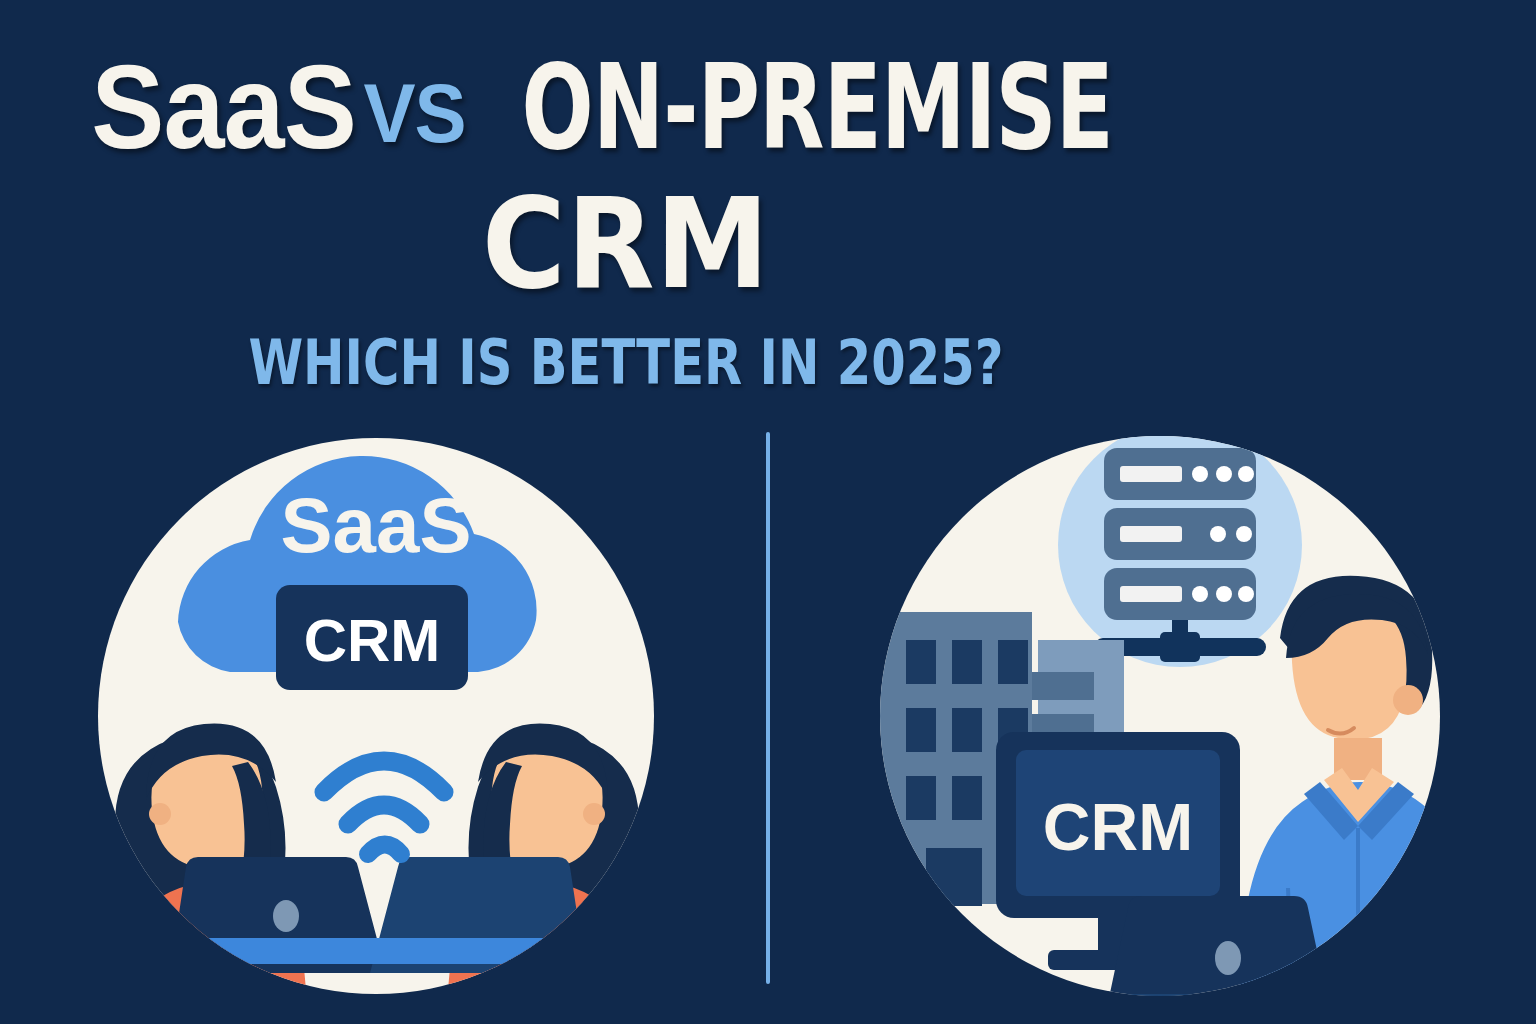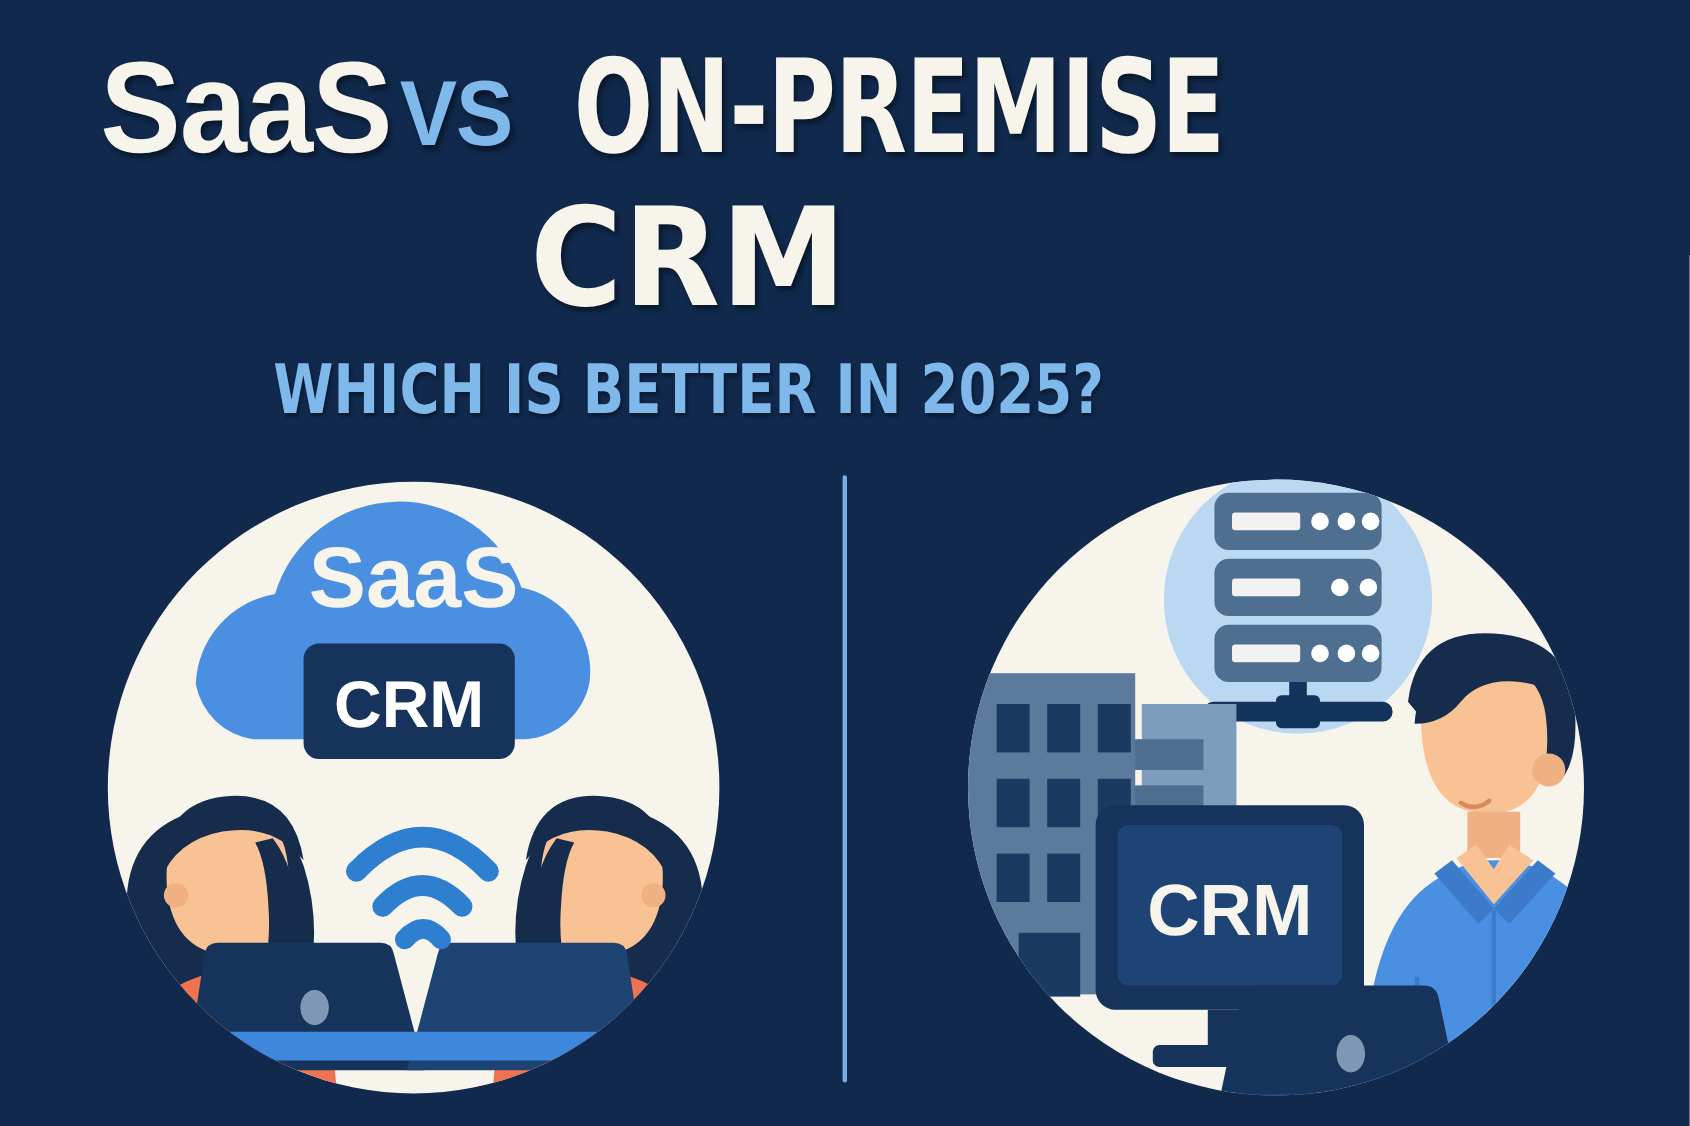--- a/index.html
+++ b/index.html
@@ -12,21 +12,21 @@
   #poster {
     position:relative;
     width:1536px; height:1024px;
     background:#10294C;
     overflow:hidden;
   }
 
   
   .headline-block {
     position:absolute;
-    top:38px; left:0; width:1252px;
+    top:48px; left:0; width:1252px;
     text-align:center;
     line-height:1;
     user-select:none;
   }
   .title-line1 {
     font-size:118px;
     font-weight:bold;
     letter-spacing:-1px;
     white-space:nowrap;
     text-shadow:3px 4px 5px rgba(0,0,0,0.45);

